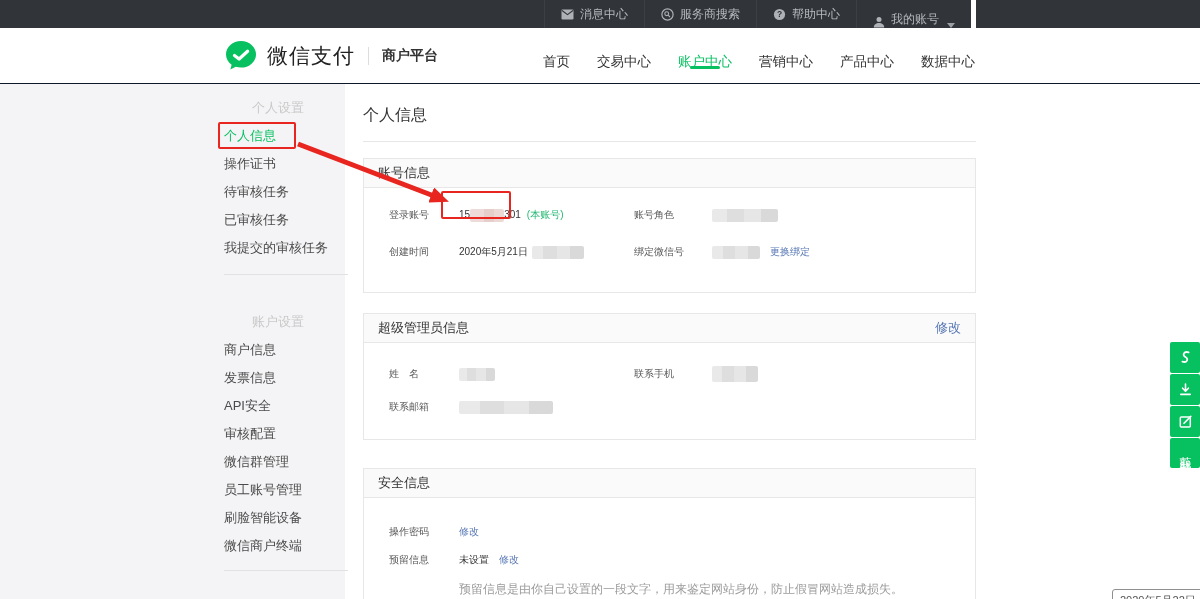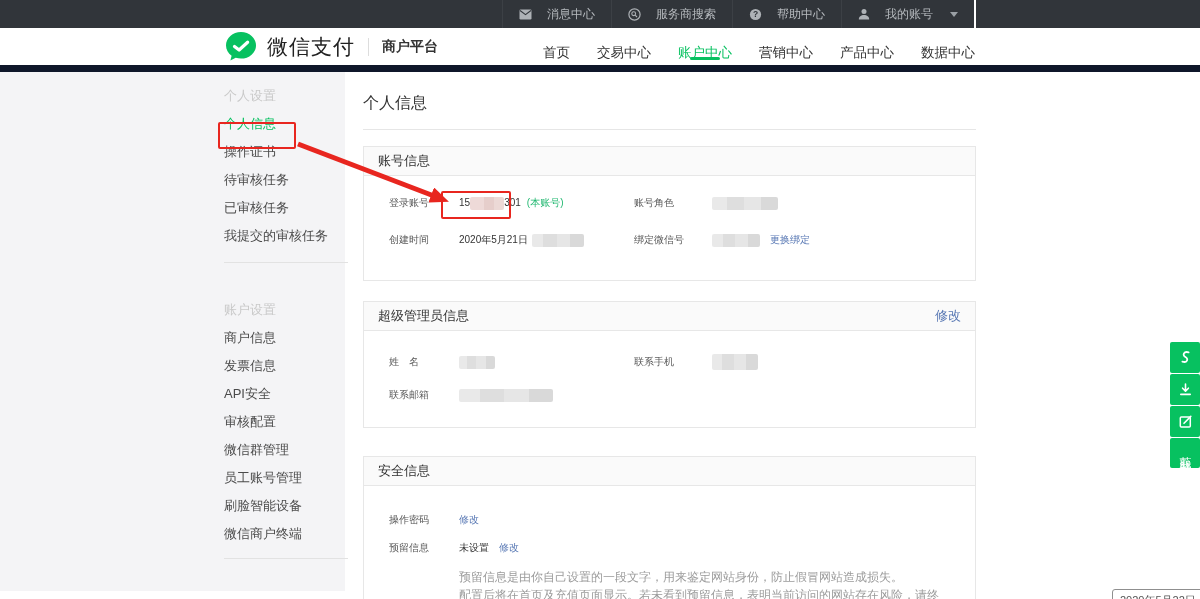--- a/index.html
+++ b/index.html
@@ -3,48 +3,48 @@
 <meta charset="utf-8">
 <style>
   * { box-sizing: border-box; }
   html,body { margin:0; padding:0; }
   body { font-family: "Liberation Sans", "DejaVu Sans", sans-serif; background:#fff; }
   .page { position:relative; width:1200px; height:599px; background:#fff; overflow:hidden; }
 
   
   .topbar { height:28px; background:#31353a; }
   .topbar-inner { width:752px; margin:0 auto; height:100%; display:flex; justify-content:flex-end; align-items:stretch; }
-  .topbar-item { display:flex; align-items:center; gap:15px; padding:0 16px; color:#b6babe; font-size:12px;
+  .topbar-item { display:flex; align-items:center; gap:6px; padding:0 16px; color:#b6babe; font-size:12px;
                  border-left:1px solid #3c4045; cursor:pointer; }
-  .topbar-item:last-child { border-right:2px solid #ffffff; }
+  .topbar-item:last-child { border-right:5px solid #ffffff;align-items:flex-end; }
   .topbar-item .ticon { display:flex; align-items:center; }
   .caret-down { width:0; height:0; border-left:4px solid transparent; border-right:4px solid transparent;
                 border-top:5px solid #9aa0a5; margin-left:2px; }
 
   
-  .header { height:44px; background:#fff; border-bottom:7px solid #0f172a; }
+  .header { height:56px; background:#fff; border-bottom:1px solid #0f172a; }
   .header-inner { width:752px; margin:0 auto; height:100%; display:flex; align-items:center; }
   .brand { display:flex; align-items:center; }
   .brand-name { font-size:21px; color:#222; font-weight:500; letter-spacing:1px; margin-left:9px; }
   .brand-divider { width:1px; height:18px; background:#ddd; margin:0 13px; }
   .portal-name { font-size:14px; color:#333; font-weight:600; }
   .nav { margin-left:auto; display:flex; gap:25px; }
   .nav-item { position:relative; font-size:13.5px; color:#333; padding:17px 1px 4px; cursor:pointer; }
   .nav-item.active { color:#07c160; }
   .nav-item.active::after { content:""; position:absolute; left:50%; transform:translateX(-50%);
                             bottom:6px; width:30px; height:3px; background:#07c160; border-radius:2px; }
 
   
   .body-wrap { position:relative; height:519px; }
   .gray-bg { position:absolute; left:0; top:0; width:345px; height:100%; background:#f4f4f6; }
   .content { position:relative; width:752px; margin:0 auto; display:flex; }
 
   
   .sidebar { width:124px; flex-shrink:0; padding-top:10px; }
-  .side-title { font-size:13px; color:#c9c9c9; line-height:28px; }
+  .side-title { font-size:13px; color:#c9c9c9; line-height:28px;margin-left:28px; }
   .side-item { font-size:13px; color:#4b4b4b; line-height:28px; cursor:pointer; }
   .side-item.active { color:#07c160; }
   .side-divider { border-top:1px solid #e2e2e2; margin:12px 0; }
   .side-gap { height:21px; }
 
   
   .main { flex:1; padding-left:15px; }
   .page-title { font-size:16px; font-weight:400; color:#333; margin-top:21px; }
   .title-divider { border-bottom:1px solid #e6e6e6; margin-top:15px; }
 

